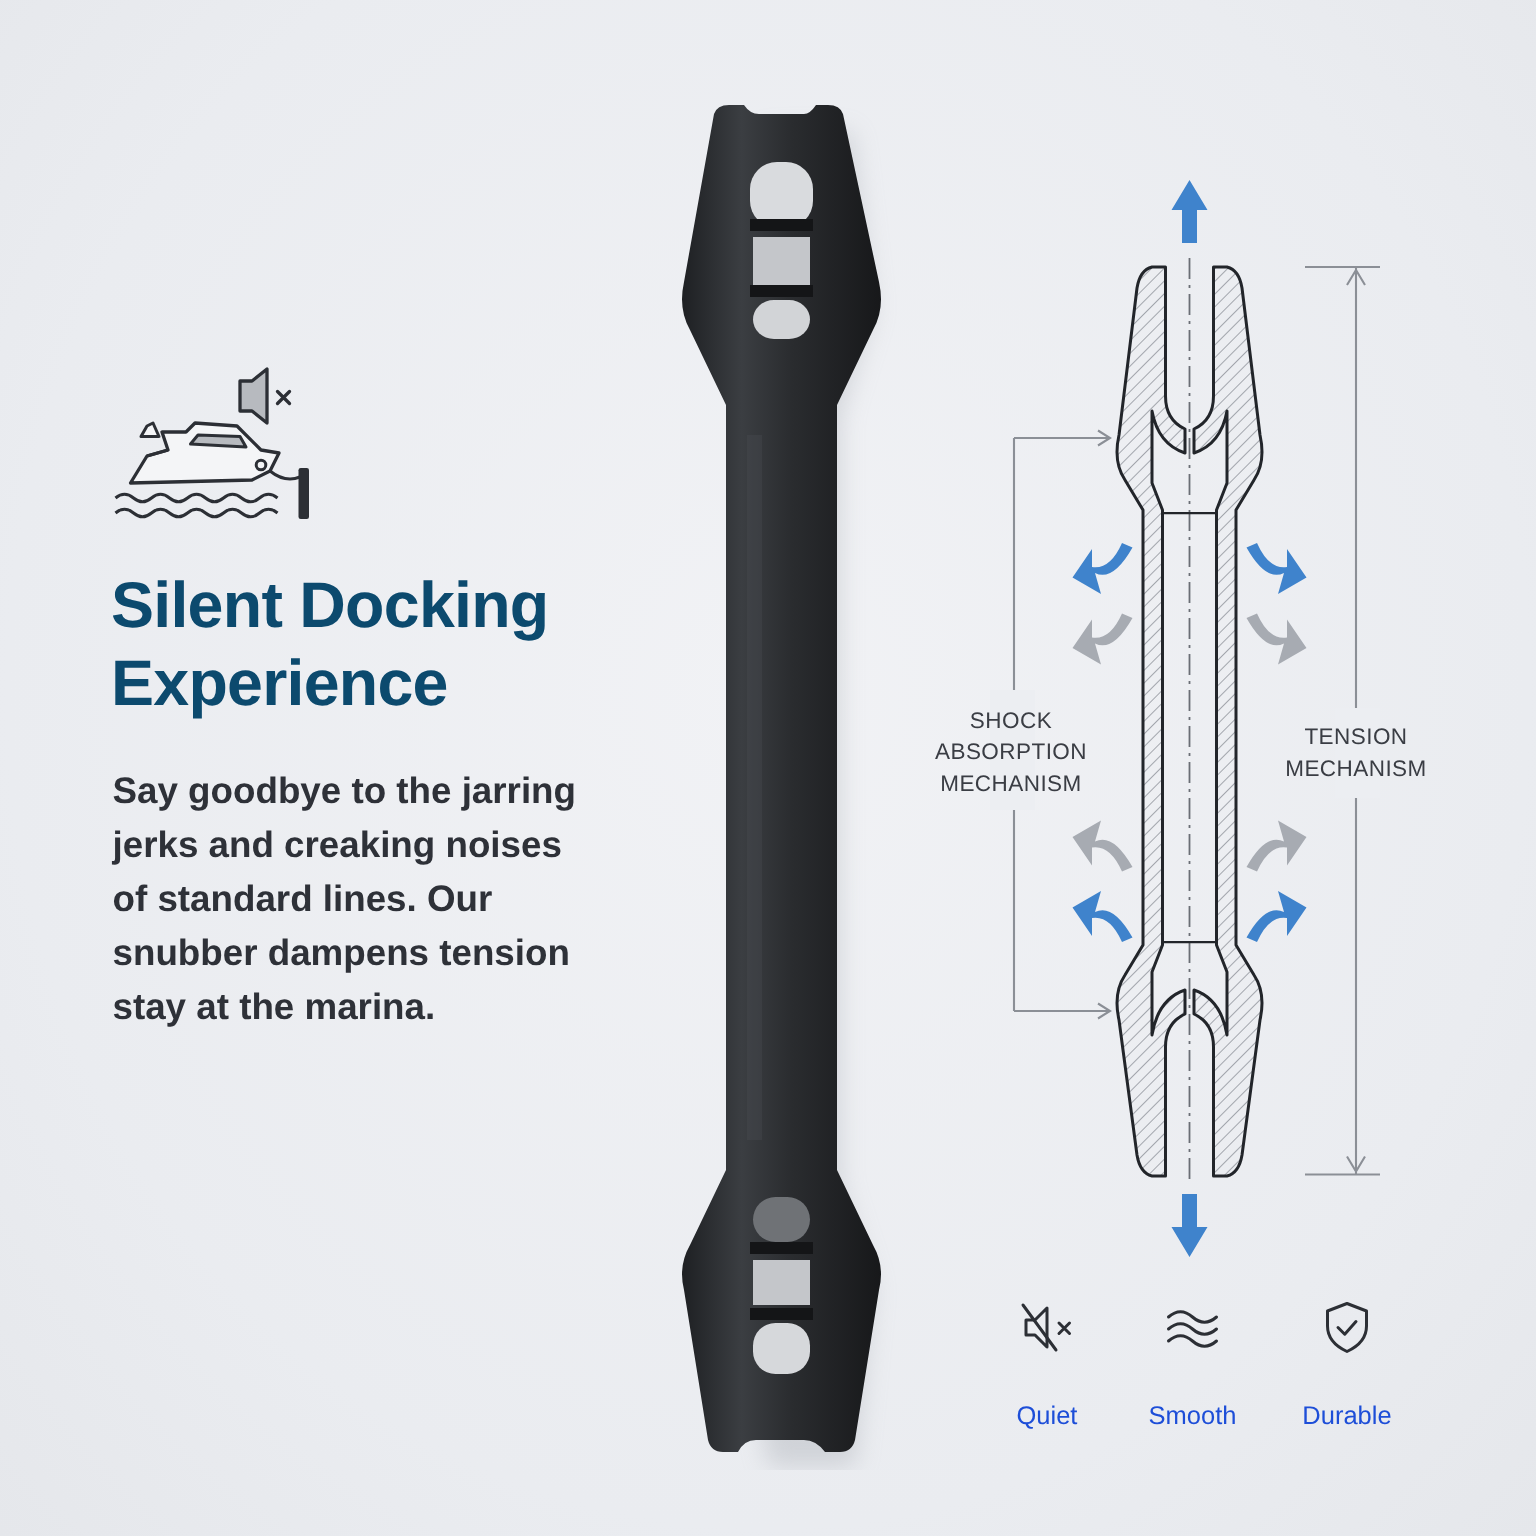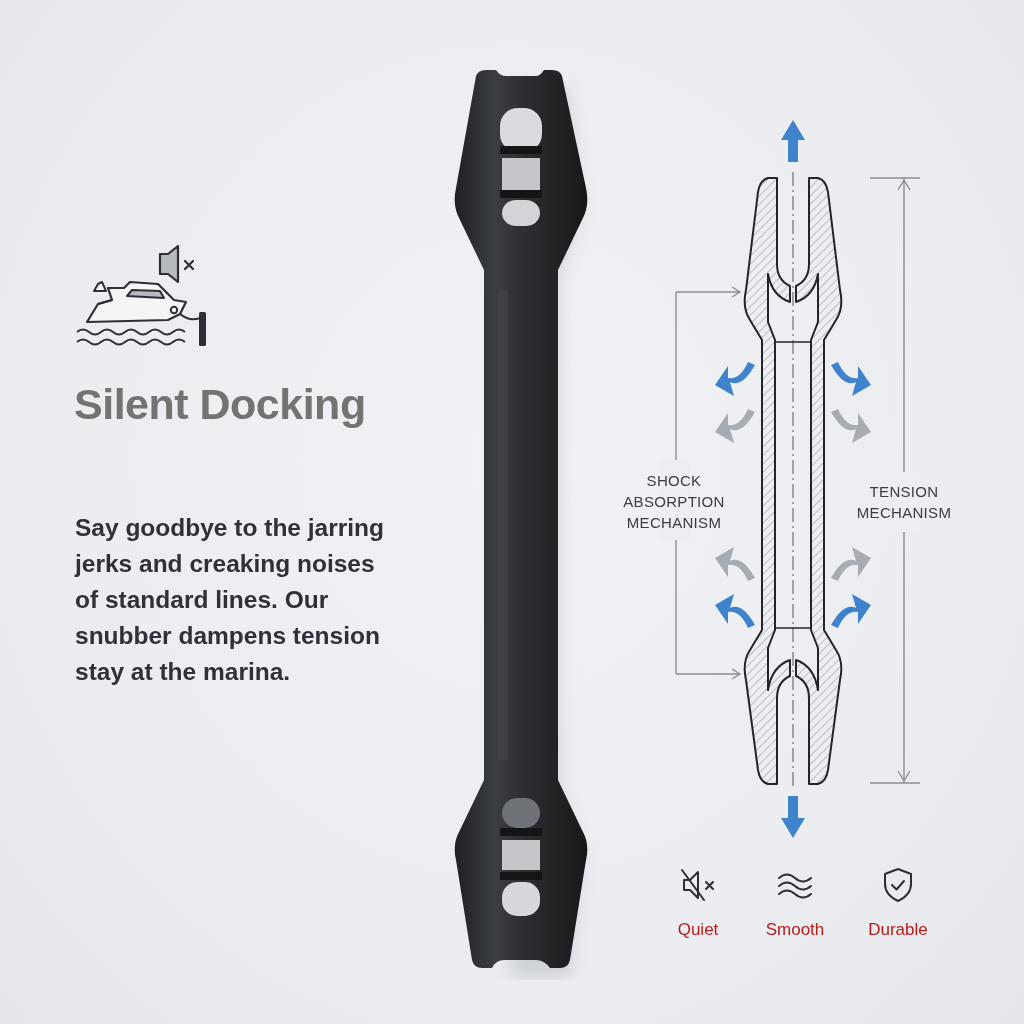--- a/index.html
+++ b/index.html
@@ -9,21 +9,21 @@
       font-family: "Liberation Sans", sans-serif;
       position: relative;
     }
     .page-bg {
       position: absolute; inset: 0;
       background: radial-gradient(ellipse at 50% 45%, #f1f2f5 0%, #eaecf0 70%, #e5e7eb 100%);
     }
     .hero-icon { position: absolute; left: 72px; top: 244px; width: 150px; height: 110px; }
     .headline {
       position: absolute; left: 74px; top: 378px; width: 360px;
-      font-size: 43px; font-weight: bold; line-height: 52px; color: #737373;
+      font-size: 43px; font-weight: bold; line-height: 52px; color: #0c4a6e;
       letter-spacing: -0.5px;
     }
     .headline span { display: block; }
     .body-copy {
       position: absolute; left: 75px; top: 510px; width: 360px;
       font-size: 24.5px; line-height: 36px; color: #2e3138; font-weight: bold;
     }
     .body-copy span { display: block; white-space: nowrap; }
     .product { position: absolute; left: 440px; top: 60px; width: 160px; height: 920px; }
     .diagram { position: absolute; left: 600px; top: 100px; width: 424px; height: 760px; }
@@ -31,21 +31,21 @@
       position: absolute; font-size: 15px; line-height: 21px; color: #3a3d44;
       text-align: center; letter-spacing: 0.3px;
     }
     .label span { display: block; }
     .features { position: absolute; left: 660px; top: 866px; width: 280px; height: 80px; }
     .feature {
       position: absolute; top: 0; width: 100px; text-align: center;
     }
     .feature svg { display: block; margin: 0 auto; }
     .feature-label {
-      display: block; margin-top: 16px; font-size: 17px; color: #b91c1c;
+      display: block; margin-top: 30px; font-size: 17px; color: #1d4ed8;
     }
   </style>
 </head>
 <body>
 
 <div class="page-bg"></div>
 
 <svg class="hero-icon" viewBox="0 0 150 110">
 
   <path d="M88 10 L96 10 L106 2 L106 38 L96 30 L88 30 Z" fill="#b7babf" stroke="#2c2f35" stroke-width="2.2" stroke-linejoin="round"></path>
@@ -59,20 +59,21 @@
   <path d="M108 70 Q118 78 128 74" fill="none" stroke="#2c2f35" stroke-width="2"></path>
 
   <rect x="127" y="68" width="7" height="34" rx="1.5" fill="#2c2f35"></rect>
 
   <path d="M5 88 q6 -5 12 0 t12 0 t12 0 t12 0 t12 0 t12 0 t12 0 t12 0 t12 0" fill="none" stroke="#2c2f35" stroke-width="2"></path>
   <path d="M5 98 q6 -5 12 0 t12 0 t12 0 t12 0 t12 0 t12 0 t12 0 t12 0 t12 0" fill="none" stroke="#2c2f35" stroke-width="2"></path>
 </svg>
 
 <div class="headline">
   <span>Silent Docking</span>
+  <span>Experience</span>
 </div>
 
 <div class="body-copy">
   <span>Say goodbye to the jarring</span>
   <span>jerks and creaking noises</span>
   <span>of standard lines. Our</span>
   <span>snubber dampens tension</span>
   <span>stay at the marina.</span>
 </div>
 

